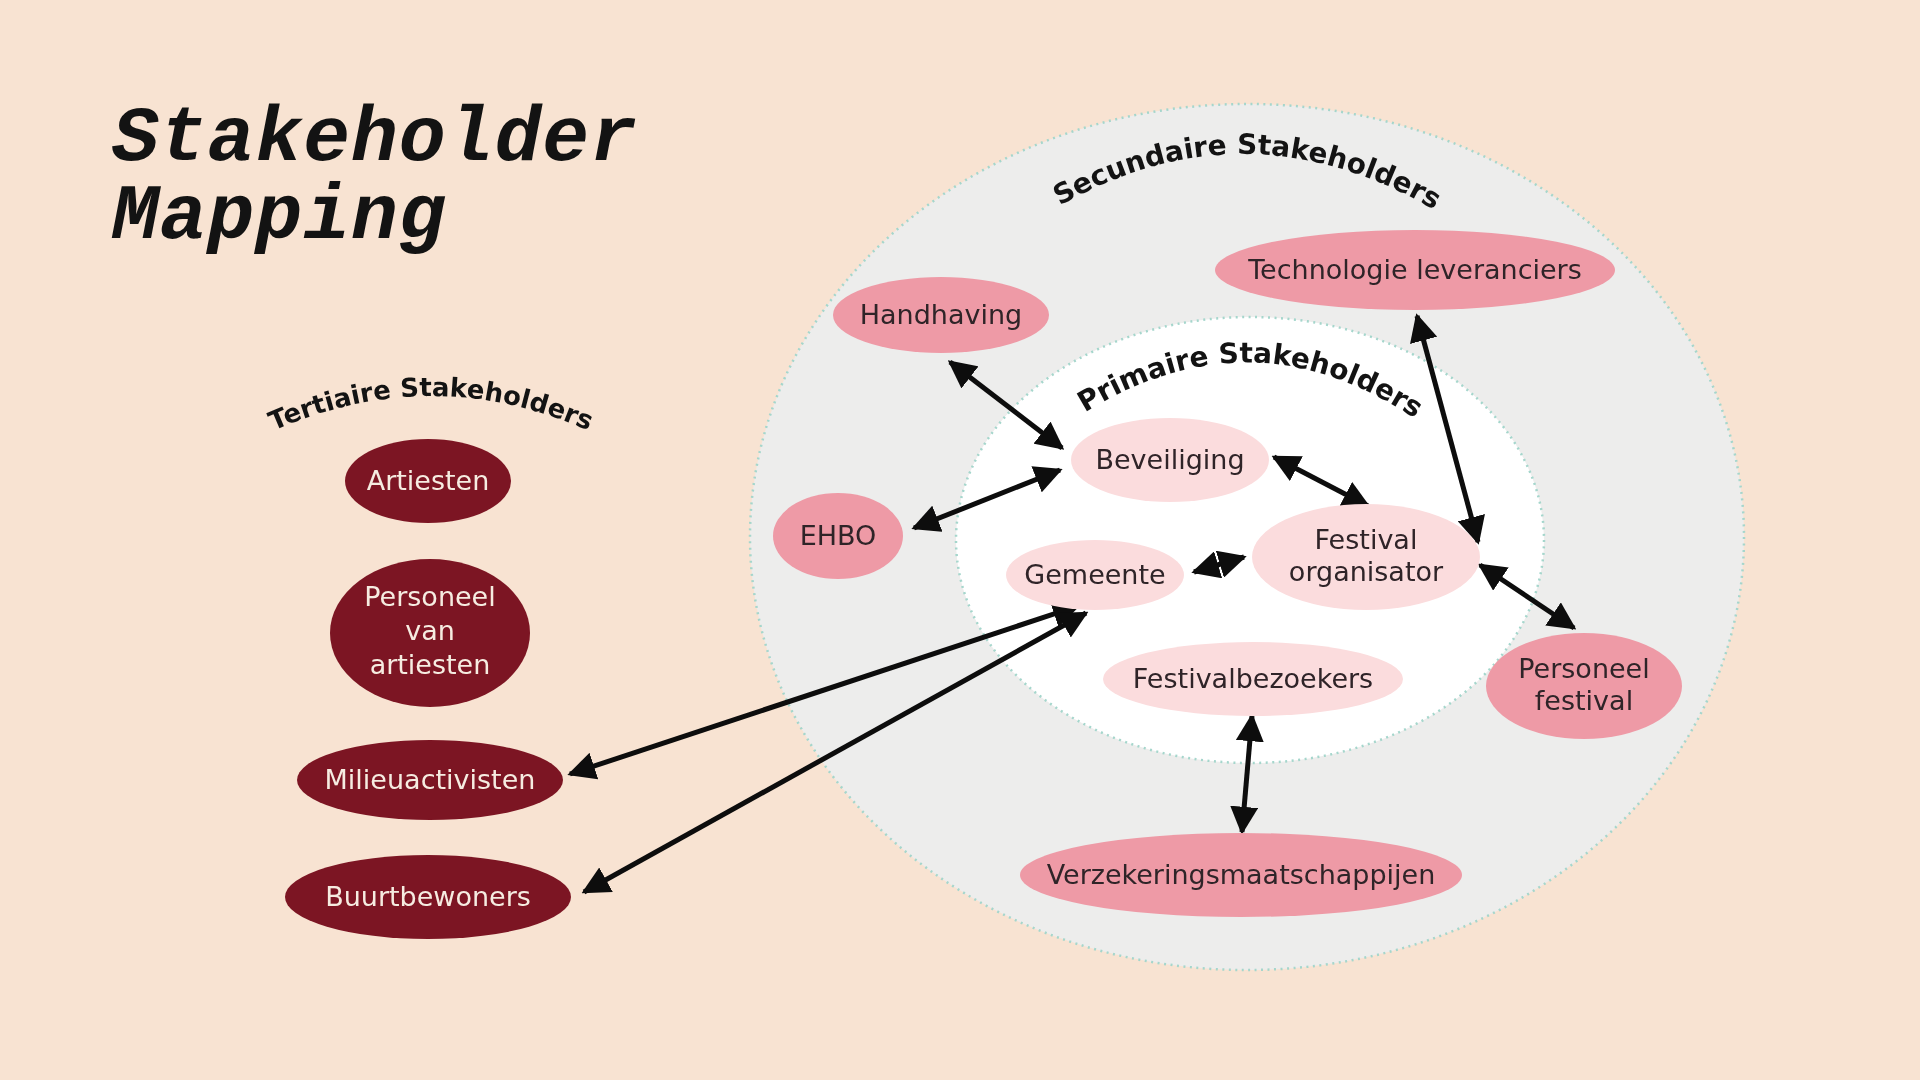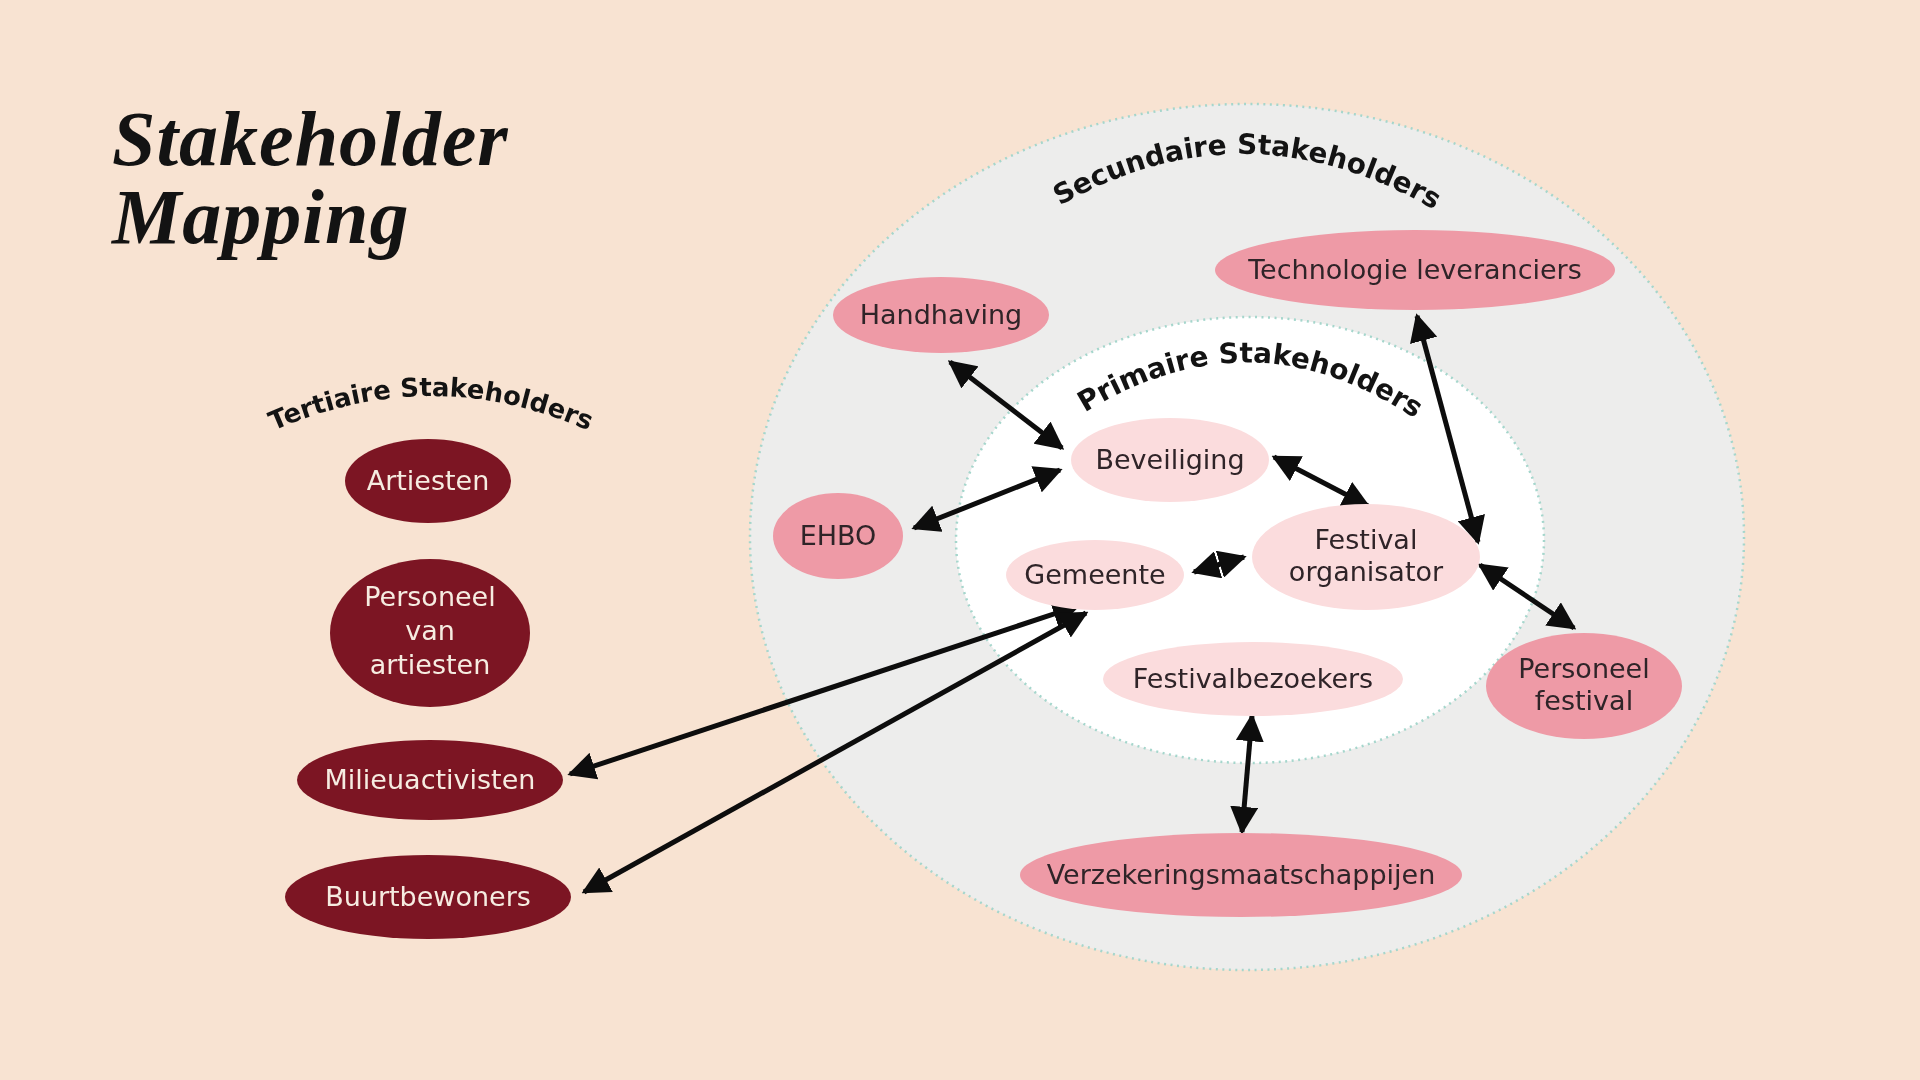--- a/index.html
+++ b/index.html
@@ -1,20 +1,20 @@
 <!DOCTYPE html>
 <html><head>
 <meta charset="utf-8">
 <style>
   html,body{margin:0;padding:0;}
   body{width:1920px;height:1080px;overflow:hidden;background:#f8e3d2;font-family:"DejaVu Sans",sans-serif;}
   .canvas{position:relative;width:1920px;height:1080px;}
   .title{
     position:absolute;left:112px;top:100px;
-    font-family:Liberation Serif, serif;
+    font-family:Liberation Mono, monospace;
     font-weight:bold;font-style:italic;
     font-size:78px;line-height:1.0;letter-spacing:1px;
     color:#131313;
   }
   svg{position:absolute;left:0;top:0;}
   .zone-label{font-family:"DejaVu Sans",sans-serif;font-weight:bold;fill:#131313;}
   .node-label{font-family:"DejaVu Sans",sans-serif;font-size:27px;fill:#2f2428;text-anchor:middle;}
   .node-label.light{fill:#f6ece1;}
   .edge{stroke:#0d0d0d;stroke-width:5;fill:none;}
   .zone{stroke:#a5d6cc;stroke-width:2.5;stroke-dasharray:2 4.5;}

